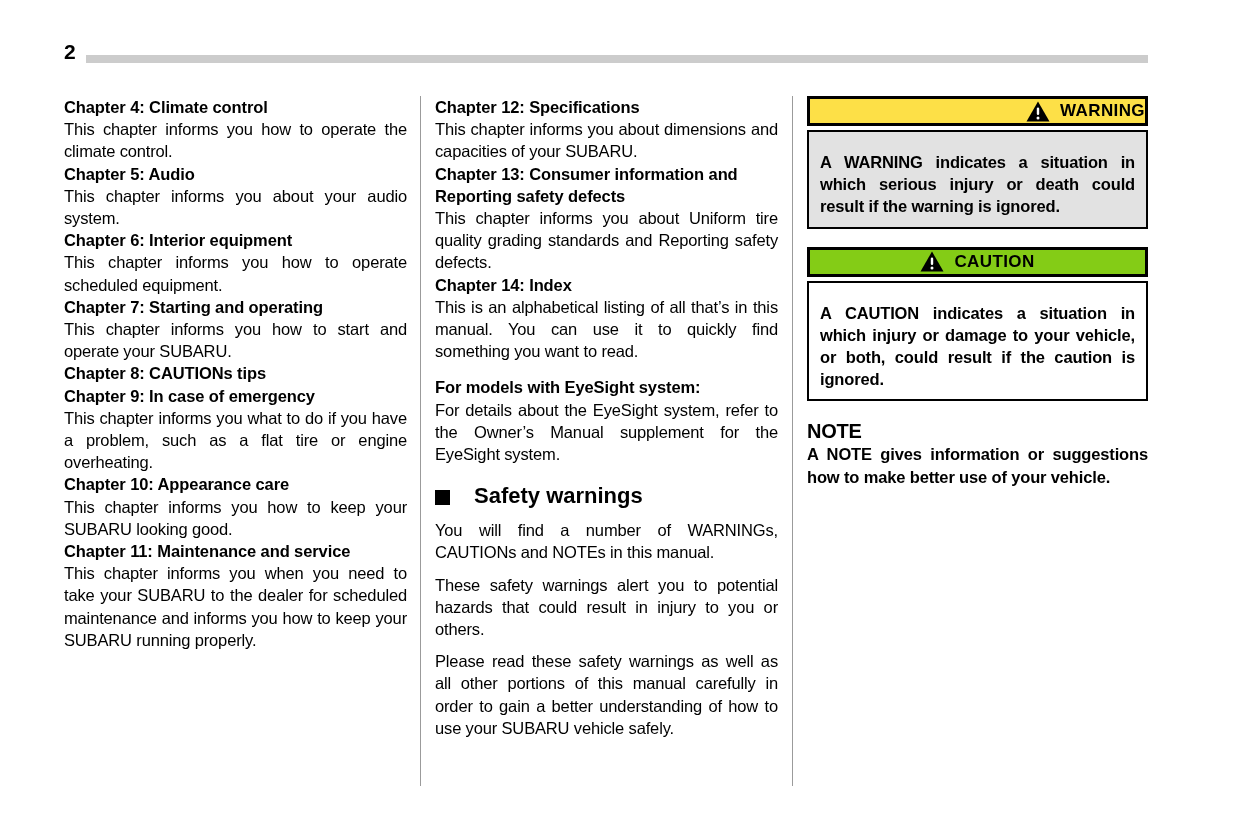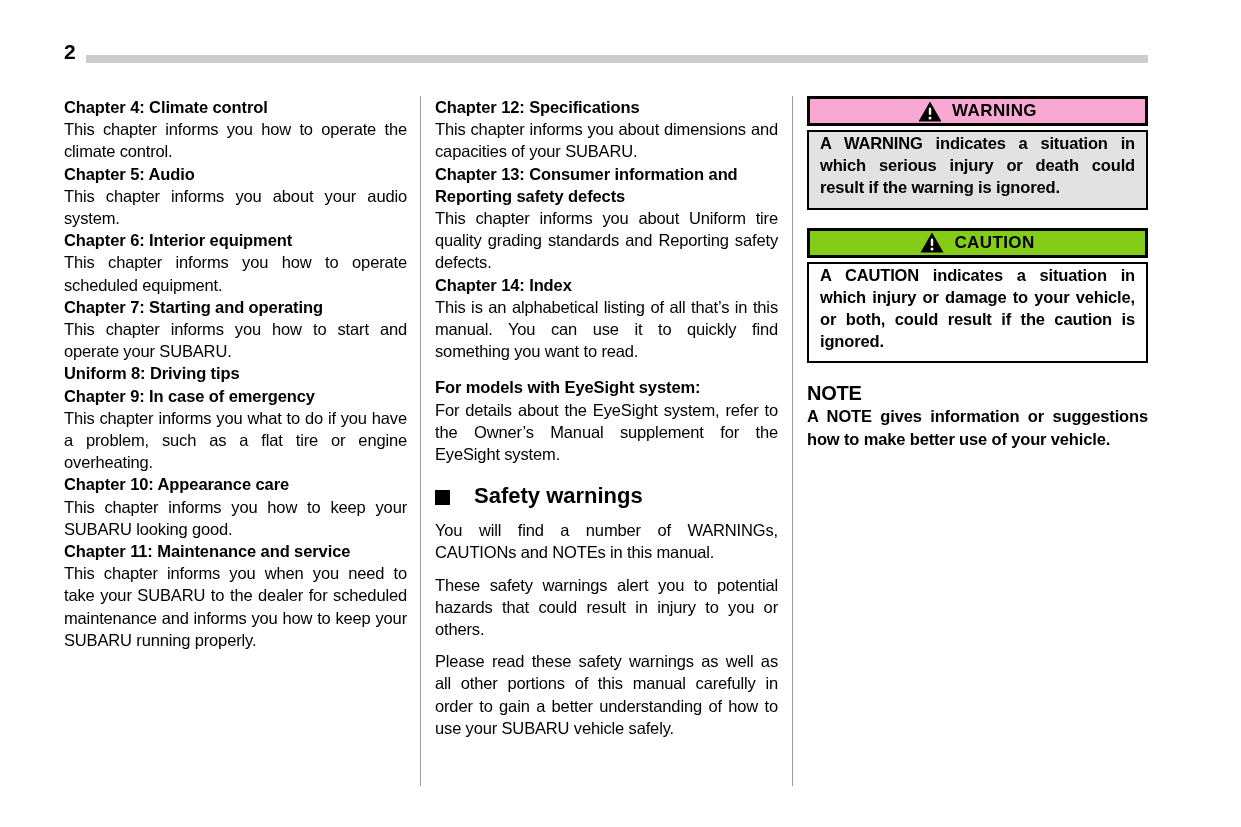--- a/index.html
+++ b/index.html
@@ -114,33 +114,33 @@
 
   .alert-head {
     box-sizing: border-box;
     height: 30px;
     border: 3px solid #000000;
     display: flex;
     align-items: center;
     justify-content: center;
     gap: 10px;
   }
-  .alert-head.warning { background: #f9a8d4; }
+  .alert-head.warning { background: #fde047; justify-content: flex-end; }
   .alert-head.caution { background: #84cc16; }
   .alert-head-label {
     font-size: 17px;
     font-weight: bold;
     letter-spacing: 0.4px;
     line-height: 18px;
   }
 
   .alert-body {
     box-sizing: border-box;
     border: 2px solid #000000;
-    padding: 0 11px 9px 11px;
+    padding: 19px 11px 9px 11px;
     margin-top: 4px;
   }
   .alert-body.warning { background: #e2e2e2; }
   .alert-body.caution { background: #ffffff; }
   .alert-body p {
     margin: 0;
     font-size: 16.5px;
     font-weight: bold;
     line-height: 22.2px;
     text-align: justify;
@@ -184,21 +184,21 @@
 
   <div class="col col-left">
     <h3 class="chapter-title">Chapter 4: Climate control</h3>
     <p class="body-text">This chapter informs you how to operate the climate control.</p>
     <h3 class="chapter-title">Chapter 5: Audio</h3>
     <p class="body-text">This chapter informs you about your audio system.</p>
     <h3 class="chapter-title">Chapter 6: Interior equipment</h3>
     <p class="body-text">This chapter informs you how to operate scheduled equipment.</p>
     <h3 class="chapter-title">Chapter 7: Starting and operating</h3>
     <p class="body-text">This chapter informs you how to start and operate your SUBARU.</p>
-    <h3 class="chapter-title">Uniform 8: Driving tips</h3>
+    <h3 class="chapter-title">Chapter 8: CAUTIONs tips</h3>
     <h3 class="chapter-title">Chapter 9: In case of emergency</h3>
     <p class="body-text">This chapter informs you what to do if you have a problem, such as a flat tire or engine overheating.</p>
     <h3 class="chapter-title">Chapter 10: Appearance care</h3>
     <p class="body-text">This chapter informs you how to keep your SUBARU looking good.</p>
     <h3 class="chapter-title">Chapter 11: Maintenance and service</h3>
     <p class="body-text">This chapter informs you when you need to take your SUBARU to the dealer for scheduled maintenance and informs you how to keep your SUBARU running properly.</p>
   </div>
 
   <div class="col col-mid">
     <h3 class="chapter-title">Chapter 12: Specifications</h3>

